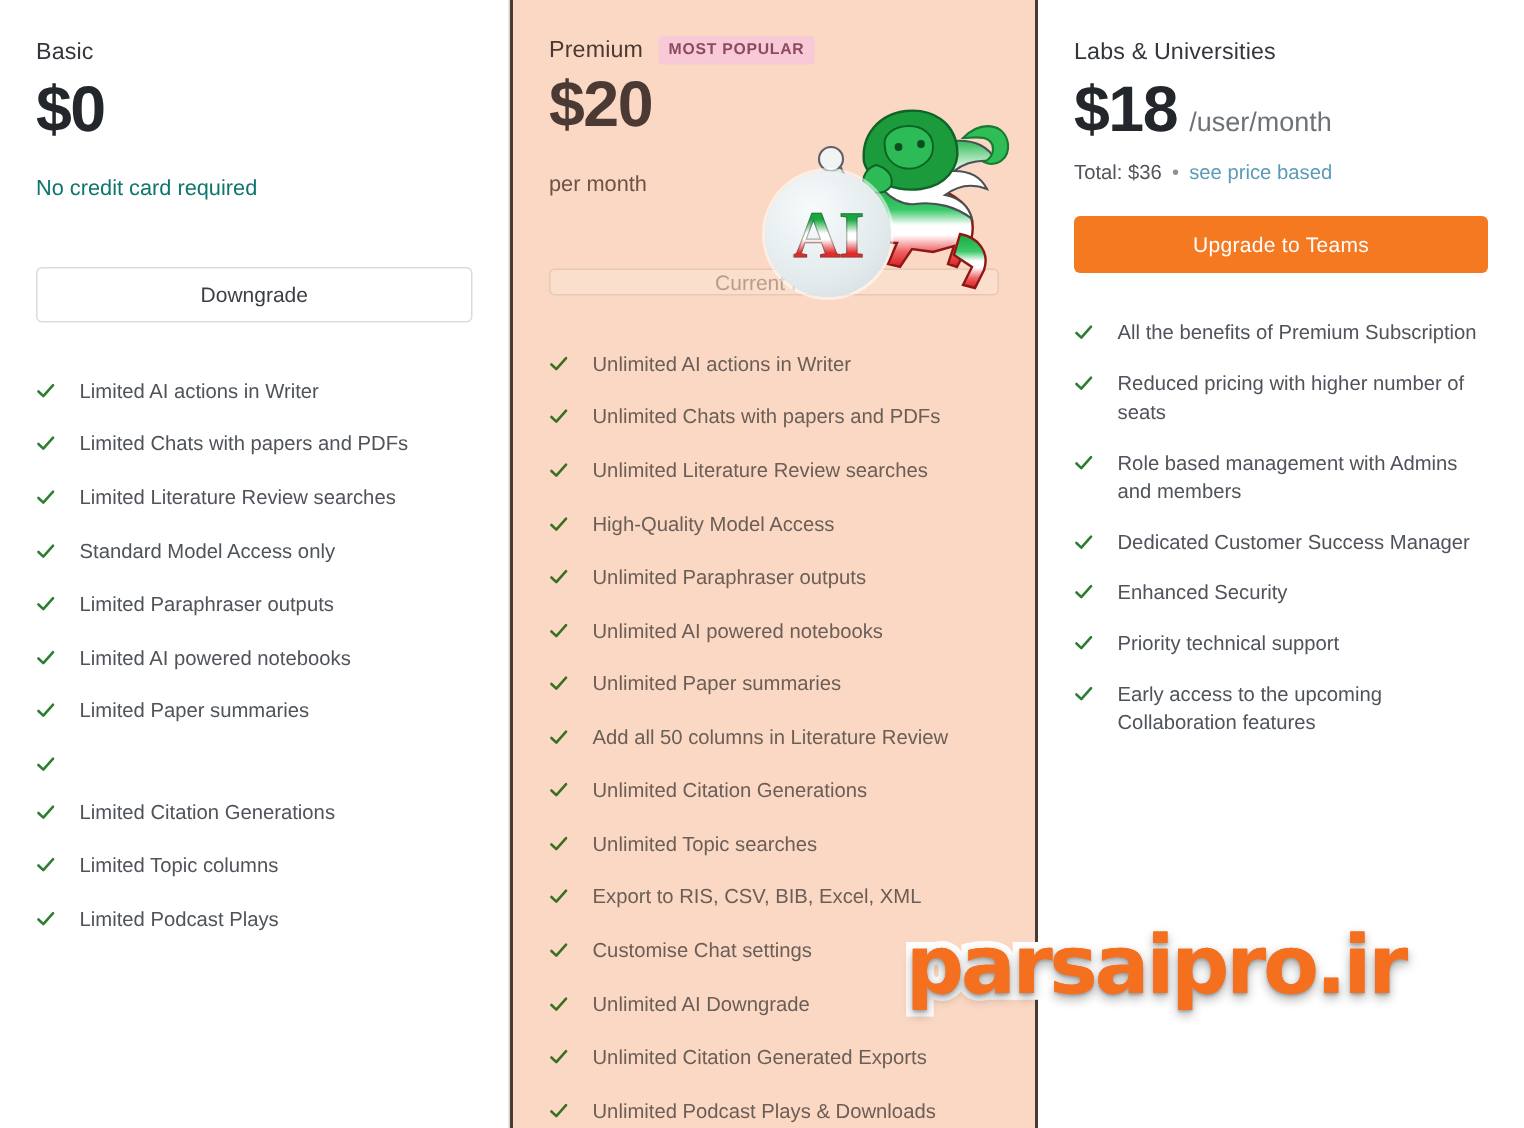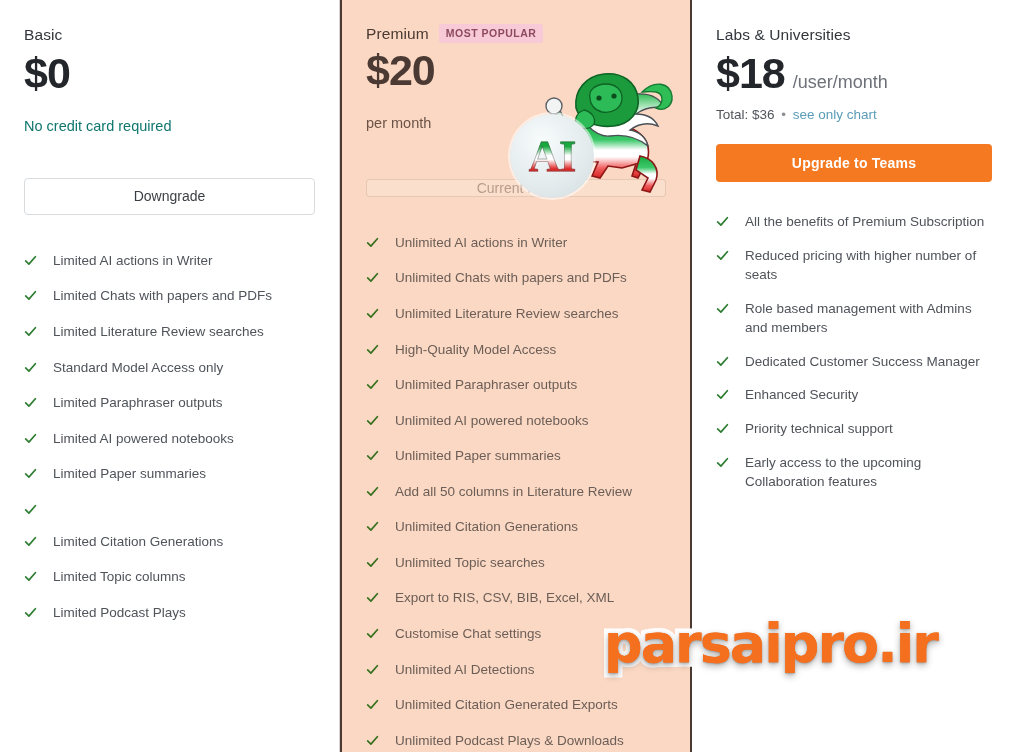--- a/index.html
+++ b/index.html
@@ -189,21 +189,21 @@
     background: rgba(255,255,255,.18);
     color: #b99c8c;
     cursor: default;
   }
 
   .cta-upgrade {
     margin-top: 22px;
     border: none;
     background: #f47920;
     color: #ffffff;
-    font-weight: 700;
+    font-weight: 400;
     height: 38px;
     letter-spacing: .2px;
   }
 
   
   .features {
     list-style: none;
     margin-top: 36px;
   }
 
@@ -562,21 +562,21 @@
             </svg>
           </span>
         <span>Customise Chat settings</span>
       </li>
       <li class="feature">
         <span class="check-icon">
             <svg width="13" height="13" viewBox="0 0 16 16">
               <path d="M2 8.6 L6 12.4 L14 3.4" fill="none" stroke="#37701f" stroke-width="2.1" stroke-linecap="round" stroke-linejoin="round"></path>
             </svg>
           </span>
-        <span>Unlimited AI Detections</span>
+        <span>Unlimited AI Downgrade</span>
       </li>
       <li class="feature">
         <span class="check-icon">
             <svg width="13" height="13" viewBox="0 0 16 16">
               <path d="M2 8.6 L6 12.4 L14 3.4" fill="none" stroke="#37701f" stroke-width="2.1" stroke-linecap="round" stroke-linejoin="round"></path>
             </svg>
           </span>
         <span>Unlimited Citation Generated Exports</span>
       </li>
       <li class="feature">
@@ -597,21 +597,21 @@
 
     <div class="price-row">
       <span class="price">$18</span>
       <span class="price-suffix">/user/month</span>
     </div>
 
 
     <div class="total-row">
       <span>Total: $36</span>
       <span class="total-sep">•</span>
-      <a class="price-chart-link">see only chart</a>
+      <a class="price-chart-link">see price based</a>
     </div>
 
     <div class="cta cta-upgrade">Upgrade to Teams</div>
 
     <ul class="features">
       <li class="feature">
         <span class="check-icon">
             <svg width="13" height="13" viewBox="0 0 16 16">
               <path d="M2 8.6 L6 12.4 L14 3.4" fill="none" stroke="#2e7d32" stroke-width="2.1" stroke-linecap="round" stroke-linejoin="round"></path>
             </svg>

